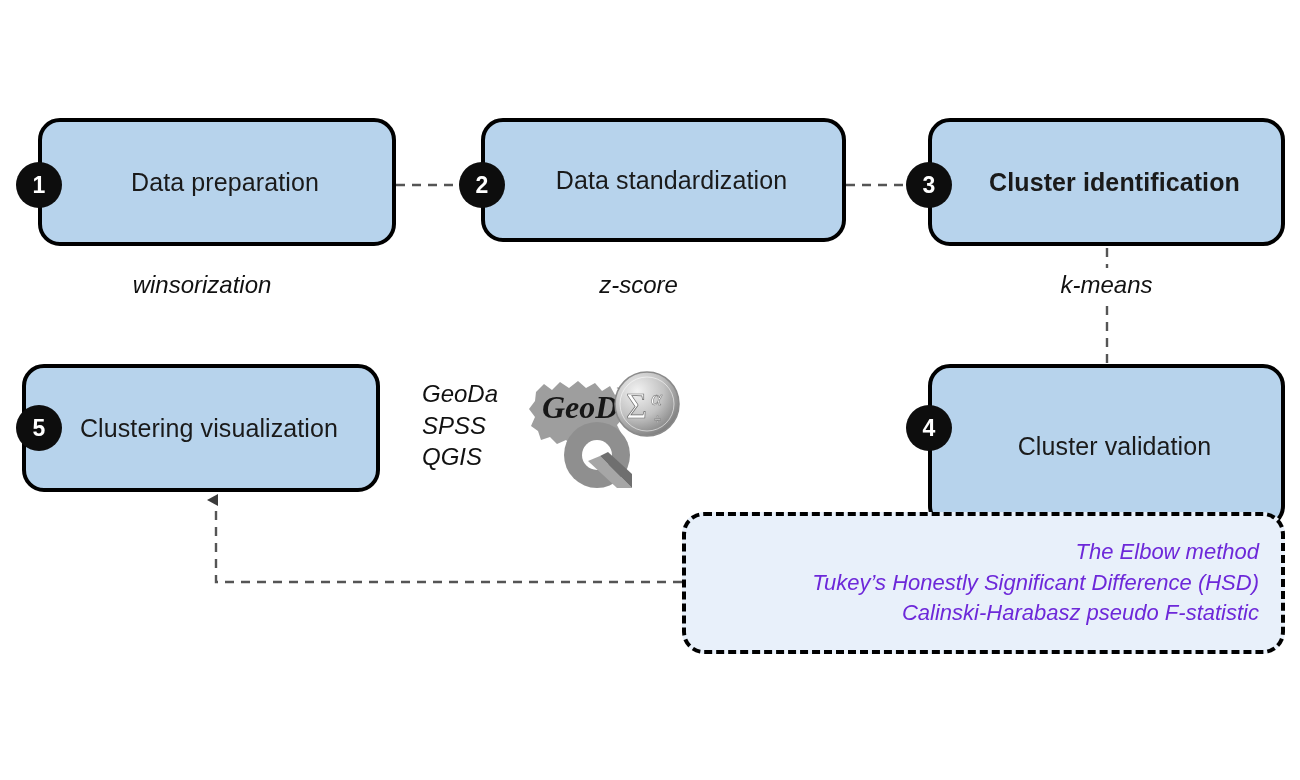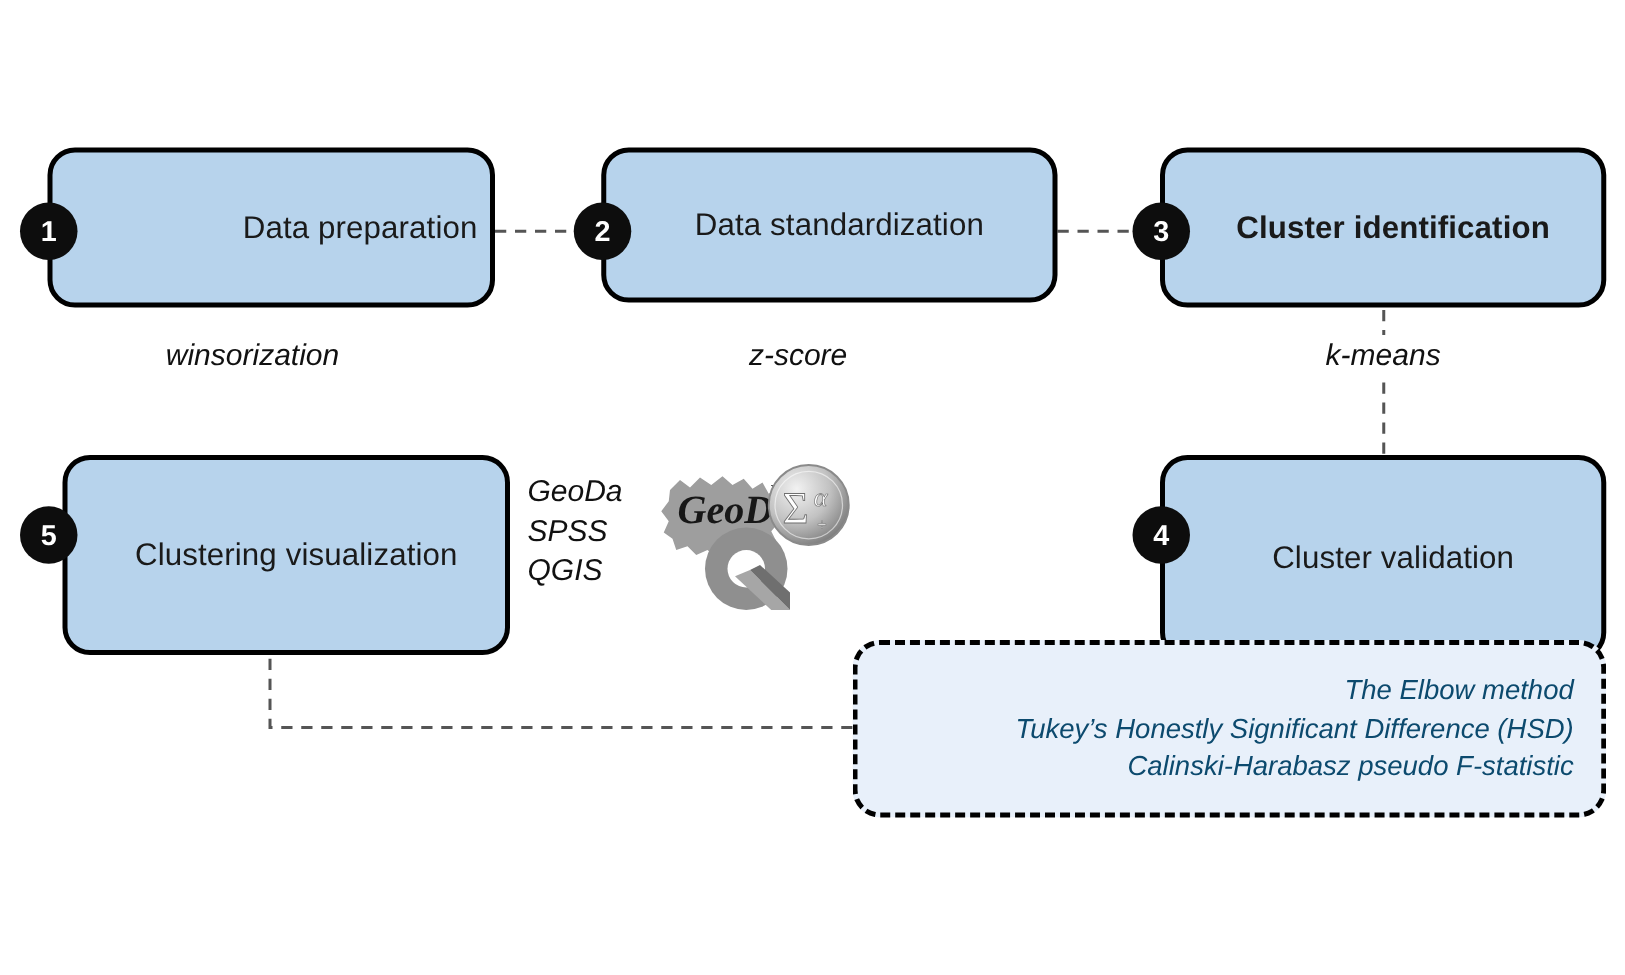--- a/index.html
+++ b/index.html
@@ -86,21 +86,21 @@
     border-radius: 22px;
     display: flex;
     flex-direction: column;
     align-items: flex-end;
     justify-content: center;
     padding-right: 22px;
   }
   .note-line {
     font-style: italic;
     font-size: 22px;
-    color: #0c4a6e;
+    color: #6d28d9;
     line-height: 1.38;
     white-space: nowrap;
     text-align: right;
   }
 
   
   .sw-list {
     position: absolute;
     display: flex;
     flex-direction: column;
@@ -135,21 +135,21 @@
     <line x1="846" y1="185" x2="906" y2="185" stroke="#555555" stroke-width="2.4" stroke-dasharray="9 7"></line>
 
     <line x1="1107" y1="248" x2="1107" y2="268" stroke="#555555" stroke-width="2.4" stroke-dasharray="9 7"></line>
     <line x1="1107" y1="306" x2="1107" y2="363" stroke="#555555" stroke-width="2.4" stroke-dasharray="9 7"></line>
 
     <line x1="1107" y1="492" x2="1107" y2="512" stroke="#555555" stroke-width="2.4" stroke-dasharray="9 7"></line>
 
     <path d="M 682 582 L 216 582 L 216 500" fill="none" stroke="#555555" stroke-width="2.4" stroke-dasharray="9 7" marker-end="url(#arrowUp)"></path>
   </svg>
 
-  <div class="proc-box" style="left:38px; top:118px; width:358px; height:128px;justify-content:flex-end;">
+  <div class="proc-box" style="left:38px; top:118px; width:358px; height:128px;">
     <span class="proc-label">Data preparation</span>
   </div>
   <div class="step-badge" style="left:16px; top:162px;">
     <span>1</span>
   </div>
   <div class="method-cap" style="left:23px; top:271px; width:358px;">
     <span>winsorization</span>
   </div>
 
   <div class="proc-box" style="left:481px; top:118px; width:365px; height:124px;">
@@ -165,21 +165,21 @@
   <div class="proc-box" style="left:928px; top:118px; width:357px; height:128px;font-weight:bold;">
     <span class="proc-label">Cluster identification</span>
   </div>
   <div class="step-badge" style="left:906px; top:162px;">
     <span>3</span>
   </div>
   <div class="method-cap" style="left:928px; top:271px; width:357px;font-style:italic;">
     <span>k-means</span>
   </div>
 
-  <div class="proc-box" style="left:50px; top:364px; width:358px; height:160px;">
+  <div class="proc-box" style="left:22px; top:364px; width:358px; height:128px;">
     <span class="proc-label">Clustering visualization</span>
   </div>
   <div class="step-badge" style="left:16px; top:405px;">
     <span>5</span>
   </div>
 
   <div class="proc-box" style="left:928px; top:364px; width:357px; height:164px;">
     <span class="proc-label">Cluster validation</span>
   </div>
   <div class="step-badge" style="left:906px; top:405px;">

